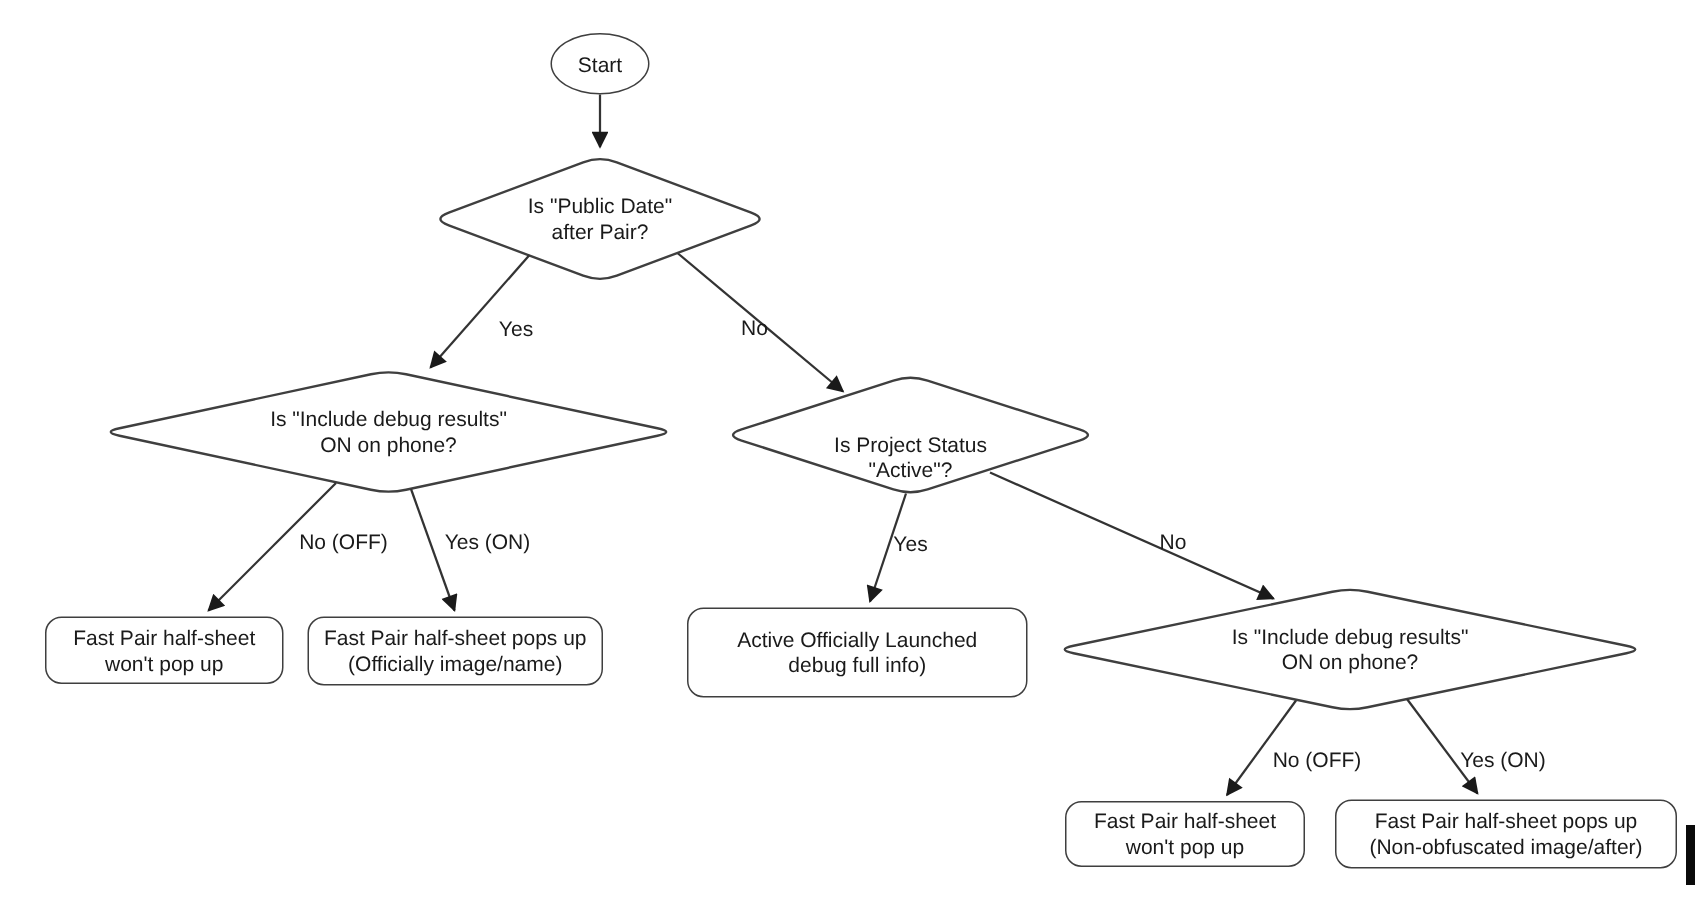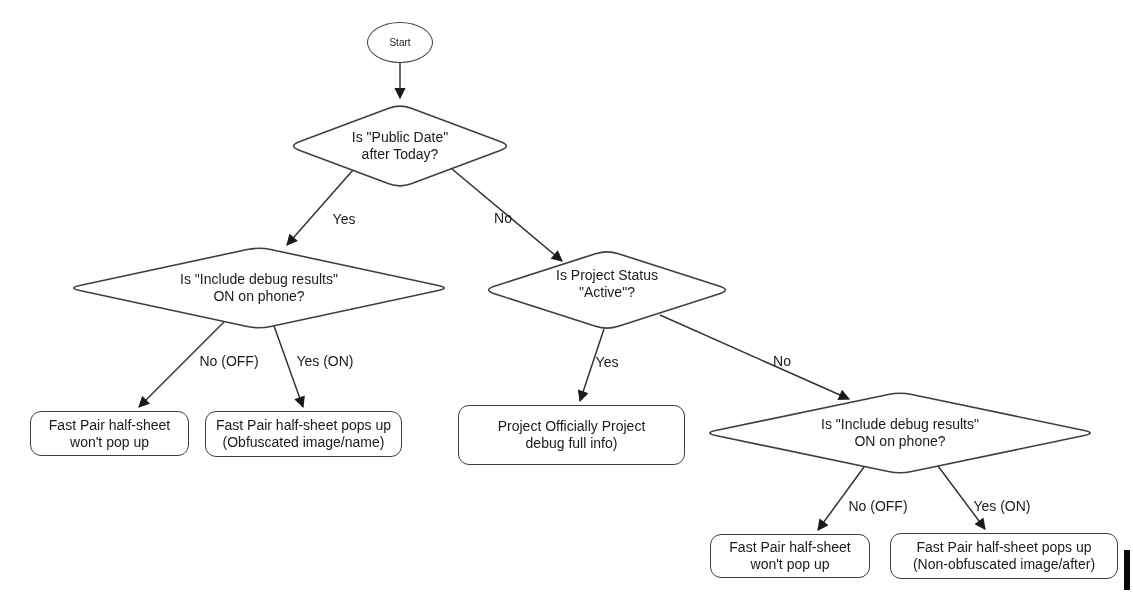--- a/index.html
+++ b/index.html
@@ -11,21 +11,21 @@
   .layer { position:absolute; left:0; top:0; width:1133px; height:598px; }
   svg.layer { pointer-events:none; }
   .node-text {
     position:absolute; text-align:center; font-size:14px; line-height:17px;
     white-space:nowrap;
   }
   .node-text span { display:block; }
   .oval {
     position:absolute; border:1.7px solid #3f3f3f; border-radius:50%;
     display:flex; align-items:center; justify-content:center;
-    font-size:10px; background:#ffffff; box-sizing:border-box;
+    font-size:14px; background:#ffffff; box-sizing:border-box;
   }
   .obox {
     position:absolute; border:1.6px solid #3f3f3f; border-radius:11px;
     display:flex; flex-direction:column; align-items:center; justify-content:center;
     text-align:center; font-size:14px; line-height:17px; background:#ffffff;
     box-sizing:border-box; white-space:nowrap;
   }
   .obox span { display:block; }
   .elabel {
     position:absolute; transform:translateX(-50%); font-size:14px;
@@ -60,45 +60,45 @@
     <line x1="864" y1="467" x2="818" y2="530" stroke="#333333" stroke-width="1.5" marker-end="url(#ah)"></line>
     <line x1="938" y1="466" x2="985" y2="529" stroke="#333333" stroke-width="1.5" marker-end="url(#ah)"></line>
   </svg>
 
   <div class="oval" style="left:367px; top:22px; width:66px; height:41px;">
     <span>Start</span>
   </div>
 
   <div class="node-text" style="left:300px; top:129px; width:200px;">
     <span>Is "Public Date"</span>
-    <span>after Today?</span>
+    <span>after Pair?</span>
   </div>
   <div class="node-text" style="left:159px; top:271px; width:200px;">
     <span>Is "Include debug results"</span>
     <span>ON on phone?</span>
   </div>
-  <div class="node-text" style="left:507px; top:267px; width:200px;">
+  <div class="node-text" style="left:507px; top:288px; width:200px;">
     <span>Is Project Status</span>
     <span>"Active"?</span>
   </div>
   <div class="node-text" style="left:800px; top:416px; width:200px;">
     <span>Is "Include debug results"</span>
     <span>ON on phone?</span>
   </div>
 
   <div class="obox" style="left:30px; top:411px; width:159px; height:45px;">
     <span>Fast Pair half-sheet</span>
     <span>won't pop up</span>
   </div>
   <div class="obox" style="left:205px; top:411px; width:197px; height:46px;">
     <span>Fast Pair half-sheet pops up</span>
-    <span>(Obfuscated image/name)</span>
+    <span>(Officially image/name)</span>
   </div>
   <div class="obox" style="left:458px; top:405px; width:227px; height:60px;">
-    <span>Project Officially Project</span>
+    <span>Active Officially Launched</span>
     <span>debug full info)</span>
   </div>
   <div class="obox" style="left:710px; top:534px; width:160px; height:44px;">
     <span>Fast Pair half-sheet</span>
     <span>won't pop up</span>
   </div>
   <div class="obox" style="left:890px; top:533px; width:228px; height:46px;">
     <span>Fast Pair half-sheet pops up</span>
     <span>(Non-obfuscated image/after)</span>
   </div>

